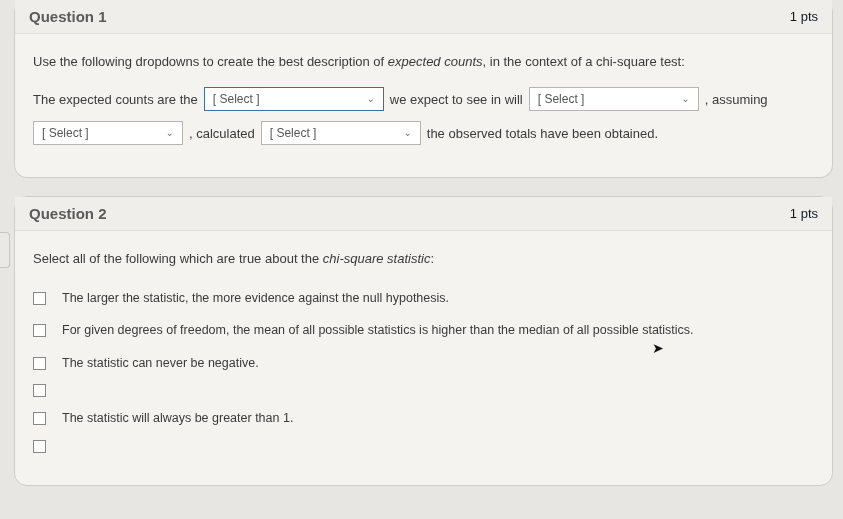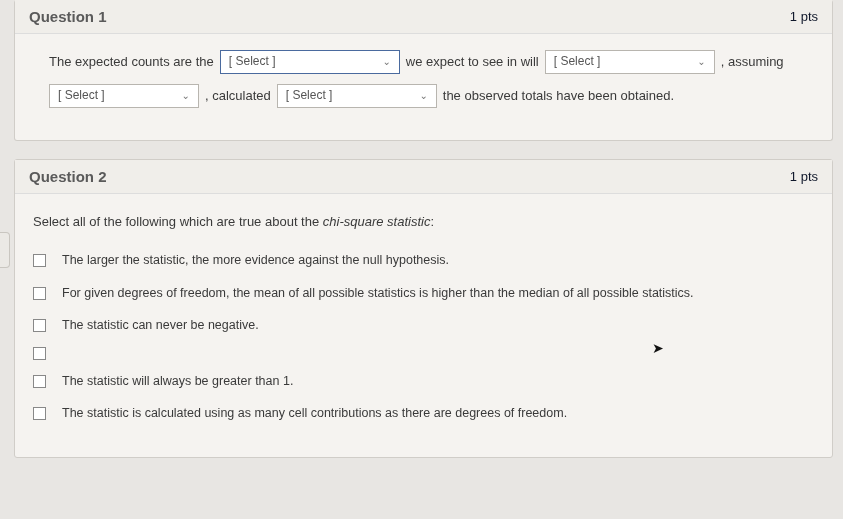--- a/index.html
+++ b/index.html
@@ -9,21 +9,21 @@
     font-size: 13px;
     color: #333;
     width: 843px;
     height: 519px;
     overflow: hidden;
     position: relative;
   }
   .question-card {
     background: #f5f3f0;
     border: 1px solid #d0cdc8;
-    border-radius: 3px;
+    border-radius: 13px;
     margin: 2px 10px 18px 14px;
   }
   .question-header {
     display: flex;
     justify-content: space-between;
     align-items: center;
     padding: 8px 14px;
     border-bottom: 1px solid #ddd;
     background: #f0eeea;
   }
@@ -42,21 +42,20 @@
     color: #3a3a3a;
     line-height: 1.8;
   }
   .prompt { margin-bottom: 14px; }
   .sentence-line {
     display: flex;
     flex-wrap: wrap;
     align-items: center;
     gap: 4px 6px;
     margin-bottom: 10px;
-    margin-left: 16px;
   }
   .dropdown {
     display: inline-flex;
     align-items: center;
     justify-content: space-between;
     border: 1px solid #b8b5af;
     background: #fff;
     padding: 3px 8px;
     font-size: 12px;
     color: #555;
@@ -114,20 +113,23 @@
 
 <div class="left-tab"></div>
 <div class="cursor">➤</div>
 
 <div class="question-card" style="margin-top:0; border-top:none;">
   <div class="question-header">
     <span class="q-title">Question 1</span>
     <span class="q-pts">1 pts</span>
   </div>
   <div class="question-body">
+    <div class="prompt">
+      <span>Use the following dropdowns to create the best description of </span><span class="italic">expected counts</span><span>, in the context of a chi-square test:</span>
+    </div>
     <div class="sentence-line">
       <span>The expected counts are the</span>
       <span class="dropdown highlight" style="min-width:180px;">
         <span>[ Select ]</span>
         <span class="dd-caret">⌄</span>
       </span>
       <span>we expect to see in will</span>
       <span class="dropdown" style="min-width:170px;">
         <span>[ Select ]</span>
         <span class="dd-caret">⌄</span>
@@ -173,17 +175,16 @@
       </div>
       <div class="option-row">
         <span class="checkbox"></span>
       </div>
       <div class="option-row">
         <span class="checkbox"></span>
         <span>The statistic will always be greater than 1.</span>
       </div>
       <div class="option-row">
         <span class="checkbox"></span>
-        <span>The statistic is calculated using as many cell contributions as there are degrees of freedom.</span>
       </div>
     </div>
   </div>
 </div>
 
 </body></html>

